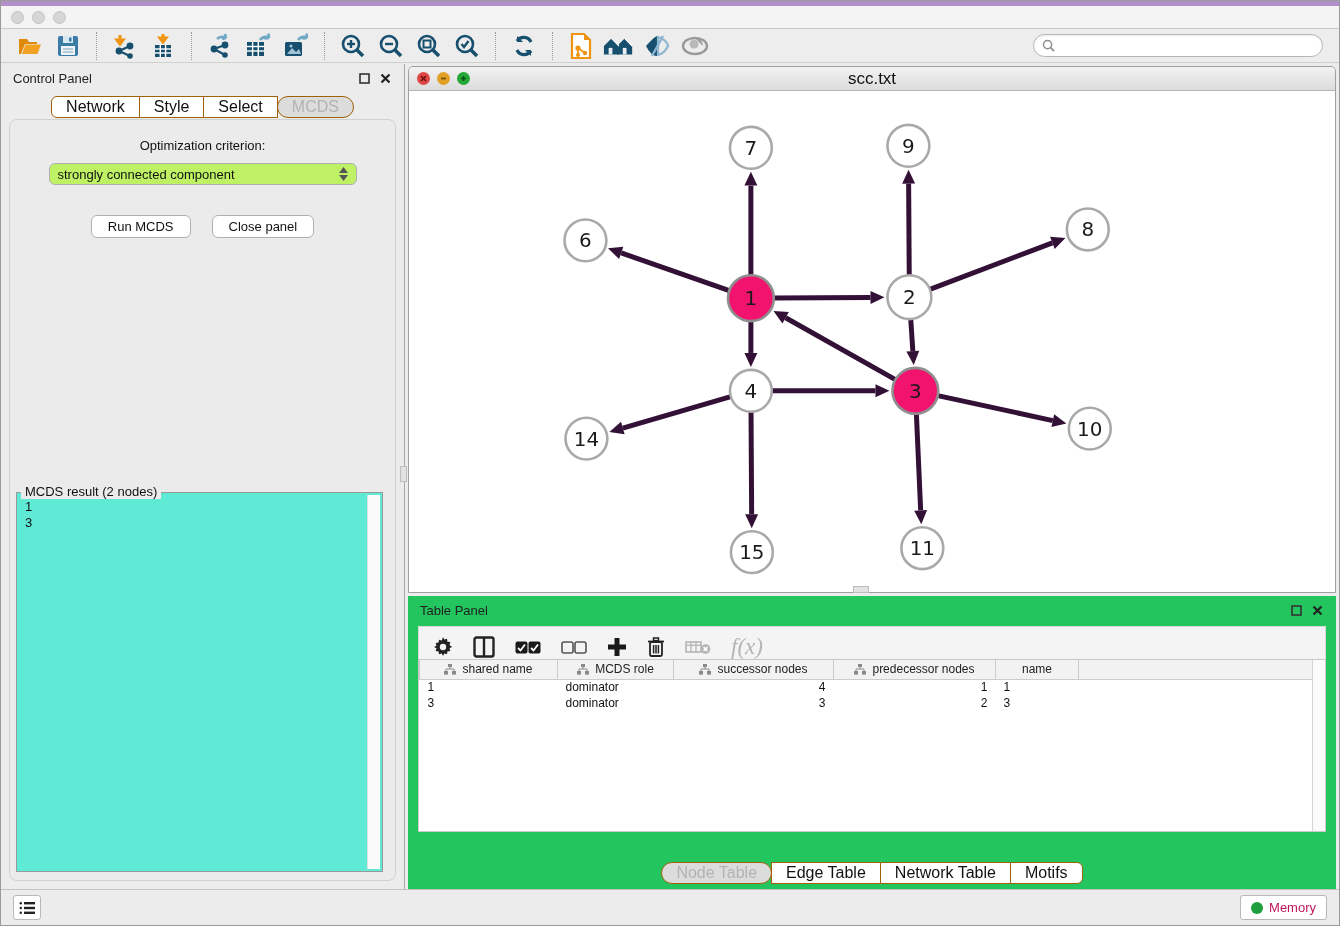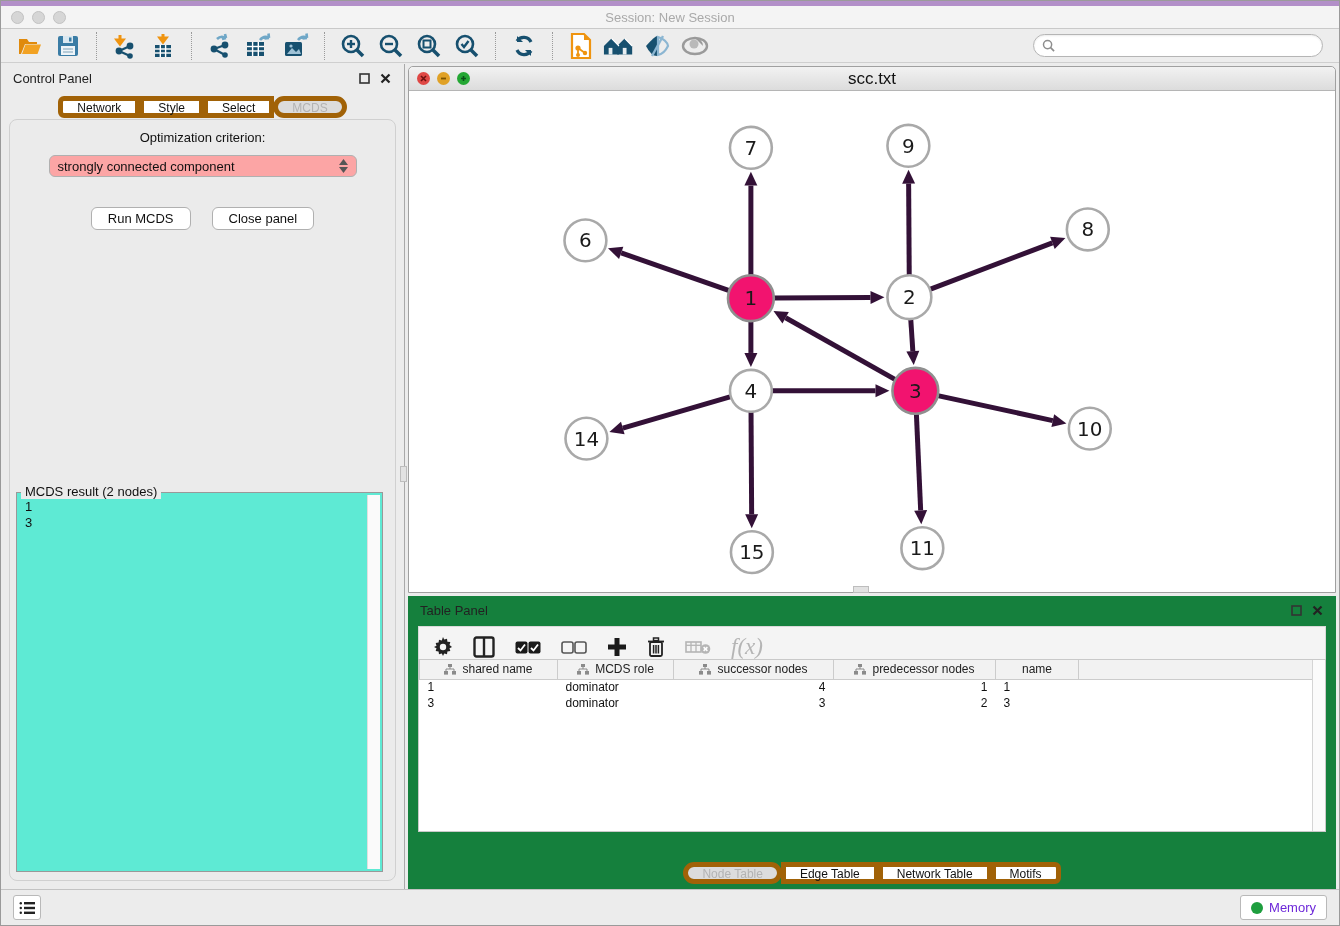--- a/index.html
+++ b/index.html
@@ -24,79 +24,78 @@
   
   .main { position:absolute; top:63px; bottom:36px; left:0; right:0; }
 
   
   .control-panel { position:absolute; left:0; top:0; bottom:0; width:404px; border-right:1px solid #a9a9a9; background:#ececec; }
   .panel-header { height:28px; display:flex; align-items:center; padding:0 12px; }
   .panel-title { font-size:13px; color:#222; }
   .panel-hbtns { margin-left:auto; display:flex; gap:7px; align-items:center; }
   .phb { background:none; border:none; width:14px; height:14px; display:flex; align-items:center; justify-content:center; }
   .tabs-row { display:flex; justify-content:center; margin-top:4px; }
-  .tab { font-size:12px; height:22px; padding:0 14px; background:#fff; border:5px solid #a16207; margin-left:-1px; color:#111; }
+  .tab { font-size:16px; height:22px; padding:0 14px; background:#fff; border:1px solid #a16207; margin-left:-1px; color:#111; }
   .tab.first { border-radius:6px 0 0 6px; margin-left:0; }
   .tab.last { border-radius:0 6px 6px 0; }
   .tab.disabled-active { background:#dcdcdc; color:#b3b3b3;border-radius:11px; }
   .cp-content { position:absolute; left:8px; right:8px; top:55px; bottom:8px; background:#ebebeb; border:1px solid #d0d0d0; border-radius:8px; }
-  .opt-label { text-align:center; margin-top:10px; font-size:13px; color:#111; }
-  .dropdown { margin:10px auto 0; width:308px; height:22px; background:#fca5a5; border:1px solid #b0b0b0; border-radius:6px; display:flex; align-items:center; padding:0 8px; font-size:13px; color:#111; }
+  .opt-label { text-align:center; margin-top:18px; font-size:13px; color:#111; }
+  .dropdown { margin:10px auto 0; width:308px; height:22px; background:#bef264; border:1px solid #b0b0b0; border-radius:6px; display:flex; align-items:center; padding:0 8px; font-size:13px; color:#111; }
   .dd-stepper { margin-left:auto; display:flex; flex-direction:column; gap:2px; }
   .btn-row { display:flex; justify-content:center; gap:21px; margin-top:30px; }
   .pbtn { height:23px; background:#fff; border:1px solid #b0b0b0; border-radius:6px; font-size:13px; padding:0 16px; color:#111; }
   .groupbox { position:absolute; left:6px; right:12px; top:372px; bottom:8px; border:1px solid #999; background:#5eead4; }
   .groupbox-label { position:absolute; top:-9px; left:4px; background:#ebebeb; padding:0 4px; font-size:13px; color:#111; }
   .groupbox-body { position:absolute; inset:2px 15px 2px 2px; font-size:13px; color:#111; padding:4px 6px; line-height:16px; white-space:pre-line; }
   .groupbox-scroll { position:absolute; top:2px; bottom:2px; right:2px; width:13px; background:#fafafa; border-left:1px solid #e0e0e0; }
 
   
   .net-window { position:absolute; left:407px; top:2px; right:3px; height:527px; border:1px solid #a0a0a0; border-radius:5px 5px 0 0; background:#fff; }
   .net-titlebar { height:24px; background:linear-gradient(#f2f2f2,#dcdcdc); border-bottom:1px solid #b5b5b5; border-radius:5px 5px 0 0; position:relative; display:flex; align-items:center; }
   .lights { display:flex; gap:7px; margin-left:8px; }
   .light { width:13px; height:13px; border-radius:50%; display:flex; align-items:center; justify-content:center; }
   .net-title { position:absolute; left:0; right:0; text-align:center; font-size:17px; color:#111; }
   .canvas { position:absolute; top:24px; left:0; right:0; bottom:0; background:#fff; }
   .canvas svg { width:100%; height:100%; display:block; }
   .split-handle-v { position:absolute; left:399px; top:402px; width:7px; height:16px; background:#e2e2e2; border:1px solid #bdbdbd; }
   .split-handle-h { position:absolute; left:852px; top:522px; width:16px; height:7px; background:#e2e2e2; border:1px solid #bdbdbd; }
 
   
-  .table-panel { position:absolute; left:407px; right:3px; top:532px; bottom:0; background:#15803d; }
+  .table-panel { position:absolute; left:407px; right:3px; top:532px; bottom:0; background:#22c55e; }
   .tp-toolbar { margin:2px 10px 0; background:#f4f4f4; border:1px solid #d9d9d9; height:42px; display:flex; align-items:center; padding:0 14px; gap:20px; }
   .ttb { background:none; border:none; display:flex; align-items:center; justify-content:center; height:26px; }
   .fx-label { font-family:"Liberation Serif", serif; font-style:italic; font-size:23px; color:#b5b5b5; }
   .table-wrap { position:absolute; left:10px; right:10px; top:63px; height:173px; background:#fff; border:1px solid #c9c9c9; }
   table.datatable { border-collapse:collapse; width:896px; table-layout:fixed; }
   table.datatable th { height:19px; background:#f2f2f2; border:1px solid #cccccc; border-top:none; font-size:12px; font-weight:normal; color:#222; text-align:left; padding:0 4px; white-space:nowrap; overflow:hidden; }
   table.datatable th .th-inner { display:flex; align-items:center; gap:6px; justify-content:center; }
   table.datatable td { height:16px; font-size:12px; color:#111; padding:0 8px; white-space:nowrap; }
   td.num { text-align:right; padding-right:14px; }
   .tscroll { position:absolute; top:0; bottom:0; right:0; width:13px; background:#fbfbfb; border-left:1px solid #d5d5d5; }
   .tp-tabs { position:absolute; bottom:5px; left:0; right:0; display:flex; justify-content:center; }
 
   
   .statusbar { position:absolute; left:0; right:0; bottom:0; height:36px; background:#ececec; border-top:1px solid #c3c3c3; display:flex; align-items:center; padding:0 12px; }
   .sq-btn { width:28px; height:25px; background:#fff; border:1px solid #b9b9b9; border-radius:3px; display:flex; align-items:center; justify-content:center; }
-  .mem-btn { margin-left:auto; height:25px; background:#fff; border:1px solid #b9b9b9; border-radius:3px; display:flex; align-items:center; gap:6px; padding:8px 10px; font-size:13px; color:#6d28d9; }
+  .mem-btn { margin-left:auto; height:25px; background:#fff; border:1px solid #b9b9b9; border-radius:3px; display:flex; align-items:center; gap:6px; padding:8px 10px; font-size:13px; color:#be185d; }
   .mem-dot { width:12px; height:12px; border-radius:50%; }
 </style>
 </head>
 <body>
 
 <div id="root">
 
   <div class="accent-strip"></div>
   <div class="titlebar">
     <div class="mac-dots">
       <span class="mac-dot"></span>
       <span class="mac-dot"></span>
       <span class="mac-dot"></span>
     </div>
-    <div class="win-title">Session: New Session</div>
   </div>
 
   <div class="toolbar">
     <button class="tbtn">
       <svg width="26" height="26" viewBox="0 0 26 26">
           <path d="M2 6h8l2 3h8v2H8l-4 10H2z" fill="#e08a0c"></path>
           <path d="M8.5 11.5H24l-3.5 9.5H5z" fill="#f2a223"></path>
         </svg>
     </button>
     <button class="tbtn">

